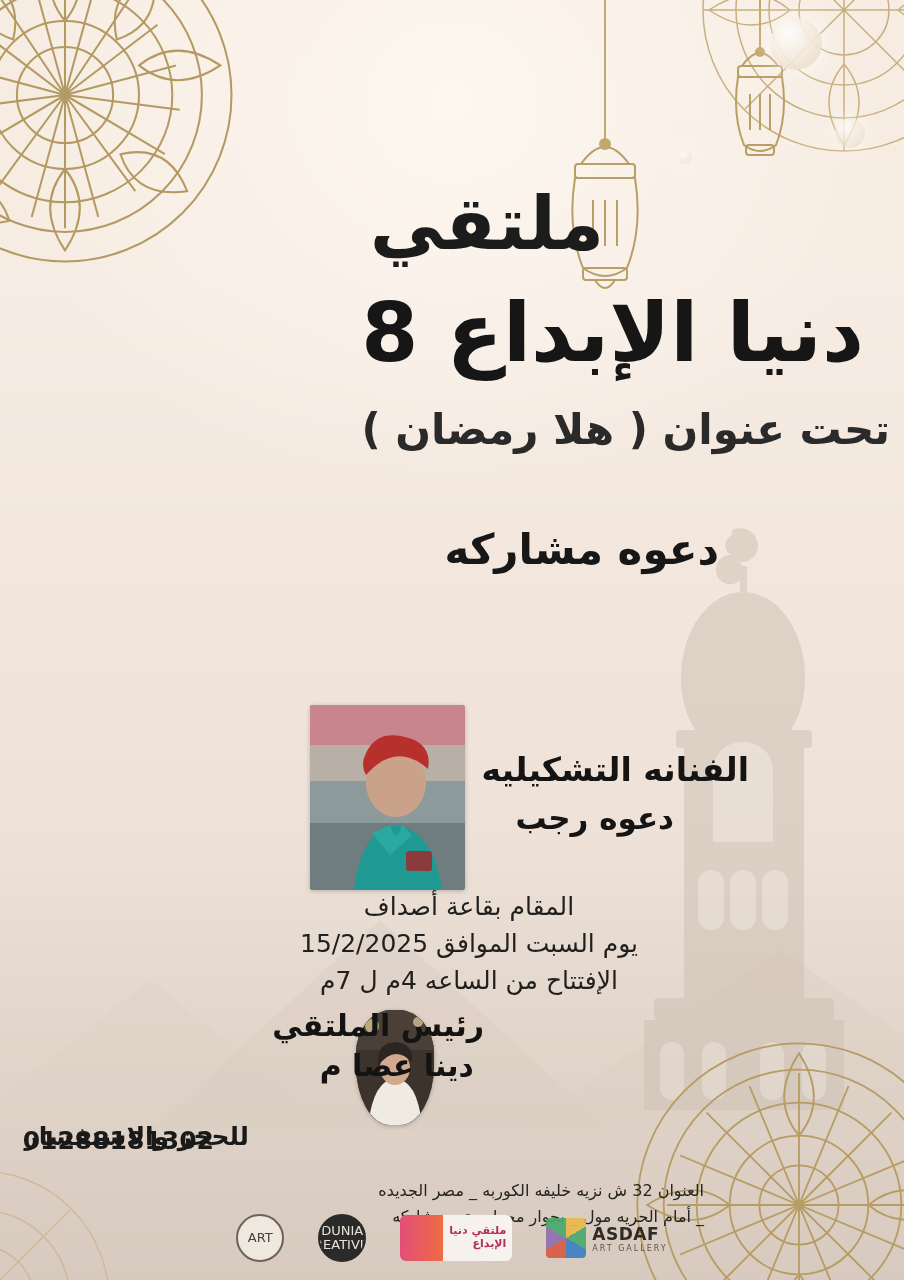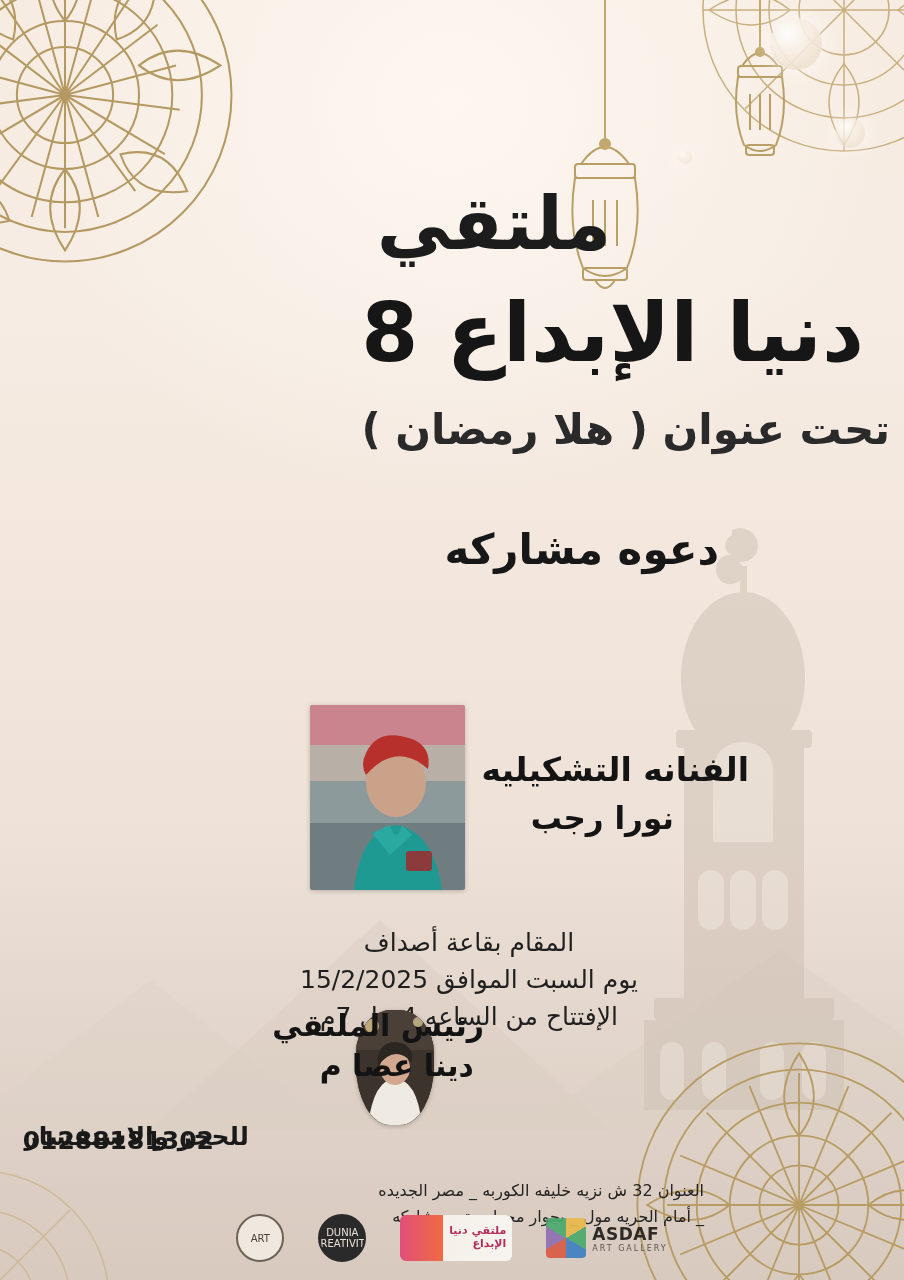--- a/index.html
+++ b/index.html
@@ -72,21 +72,21 @@
   }
   .orb-1 { left: 770px; top: 18px;  width: 52px; height: 52px; opacity:.9;}
   .orb-2 { left: 835px; top: 118px; width: 30px; height: 30px; opacity:.75;}
   .orb-3 { left: 678px; top: 150px; width: 14px; height: 14px; opacity:.6;}
 
   
   .content { position: absolute; inset: 0; }
 
   .title-main {
     position: absolute;
-    right: 293px;
+    right: 300px;
     top: 185px;
     font-size: 74px;
     font-weight: bold;
     color: #1c1c1c;
     line-height: 1.05;
     letter-spacing: -1px;
     white-space: nowrap;
   }
   .title-sub {
     position: absolute;
@@ -166,21 +166,20 @@
 
   .venue {
     position: absolute;
     right: 225px;
     top: 888px;
     width: 420px;
     text-align: center;
     font-size: 25px;
     color: #1f1f1f;
     line-height: 1.48;
-    margin-top: 36px;
   }
 
   
   .chair-photo {
     position: absolute;
     left: 356px;
     top: 1010px;
     width: 78px;
     height: 115px;
     border-radius: 46% 46% 44% 44% / 38% 38% 52% 52%;
@@ -252,21 +251,21 @@
     gap: 34px;
     direction: ltr;
   }
   .logo { height: 50px; display: flex; align-items: center; }
 
   .logo-circle {
     width: 48px; height: 48px;
     border-radius: 50%;
     border: 2px solid #6d6258;
     display: flex; align-items: center; justify-content: center;
-    font-size: 10px; color: #4a423b; text-align: center;
+    font-size: 13px; color: #4a423b; text-align: center;
     background: #efe8df;
     line-height: 1.1;
     overflow: hidden;
     padding: 2px;
     box-sizing: border-box;
   }
   .logo-circle.dark {
     background: #2a2a2a; color: #e8e2d8; border-color: #2a2a2a;
   }
   .logo-box {
@@ -450,21 +449,21 @@
         <rect x="0" y="118" width="155" height="67" fill="#6f7d80"></rect>
         <ellipse cx="86" cy="78" rx="30" ry="34" fill="#caa189"></ellipse>
         <path d="M56 70 q30 -34 62 -6 q4 -22 -16 -30 q-34 -12 -46 14 q-6 12 0 22z" fill="#b7302b"></path>
         <path d="M44 186 q6 -60 42 -66 q38 6 46 66z" fill="#1f9a93"></path>
         <path d="M80 120 q6 20 12 0 l10 10 -22 20 -18 -22z" fill="#2aa9a0"></path>
         <rect x="96" y="146" width="26" height="20" rx="3" fill="#8b3b3b"></rect>
       </svg>
     </div>
 
     <div class="artist-role">الفنانه التشكيليه</div>
-    <div class="artist-name">نورا رجب</div>
+    <div class="artist-name">دعوه رجب</div>
 
     <div class="venue">
       <div>المقام بقاعة أصداف</div>
       <div>يوم السبت الموافق 15/2/2025</div>
       <div>الإفتتاح من الساعه 4م ل 7م</div>
     </div>
 
     <div class="chair-photo">
       <svg viewBox="0 0 78 115" xmlns="http://www.w3.org/2000/svg">
         <rect width="78" height="115" fill="#3b332c"></rect>

